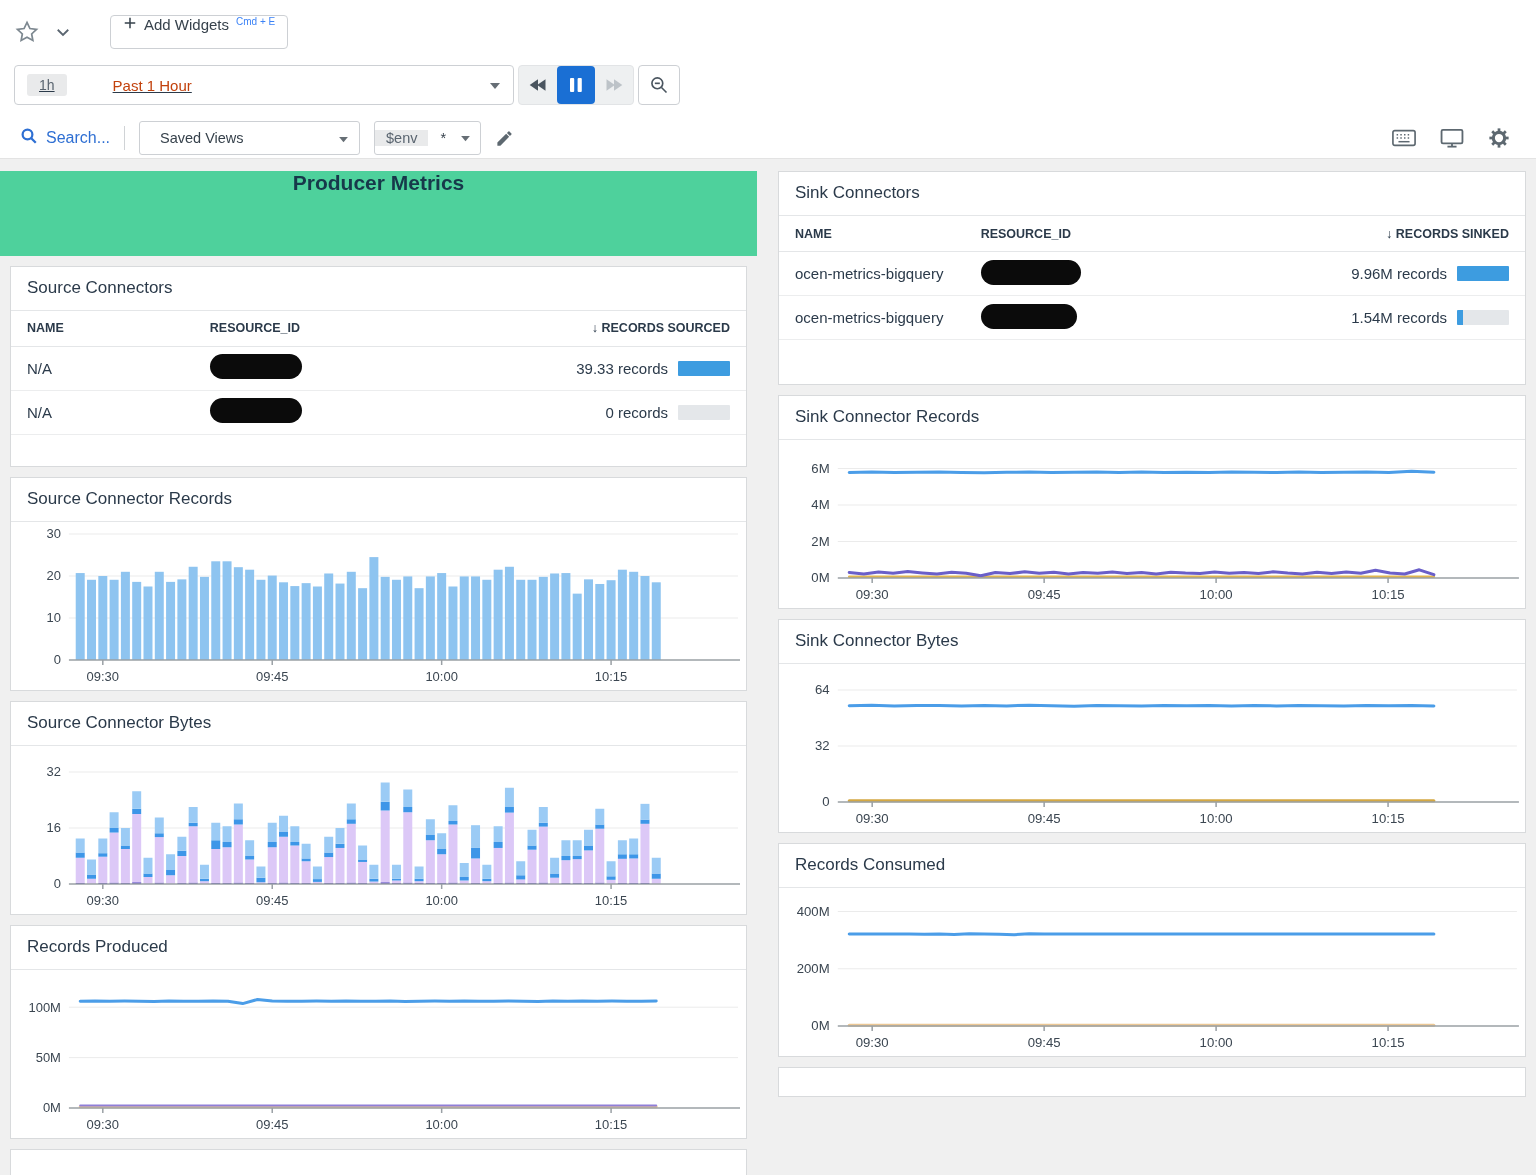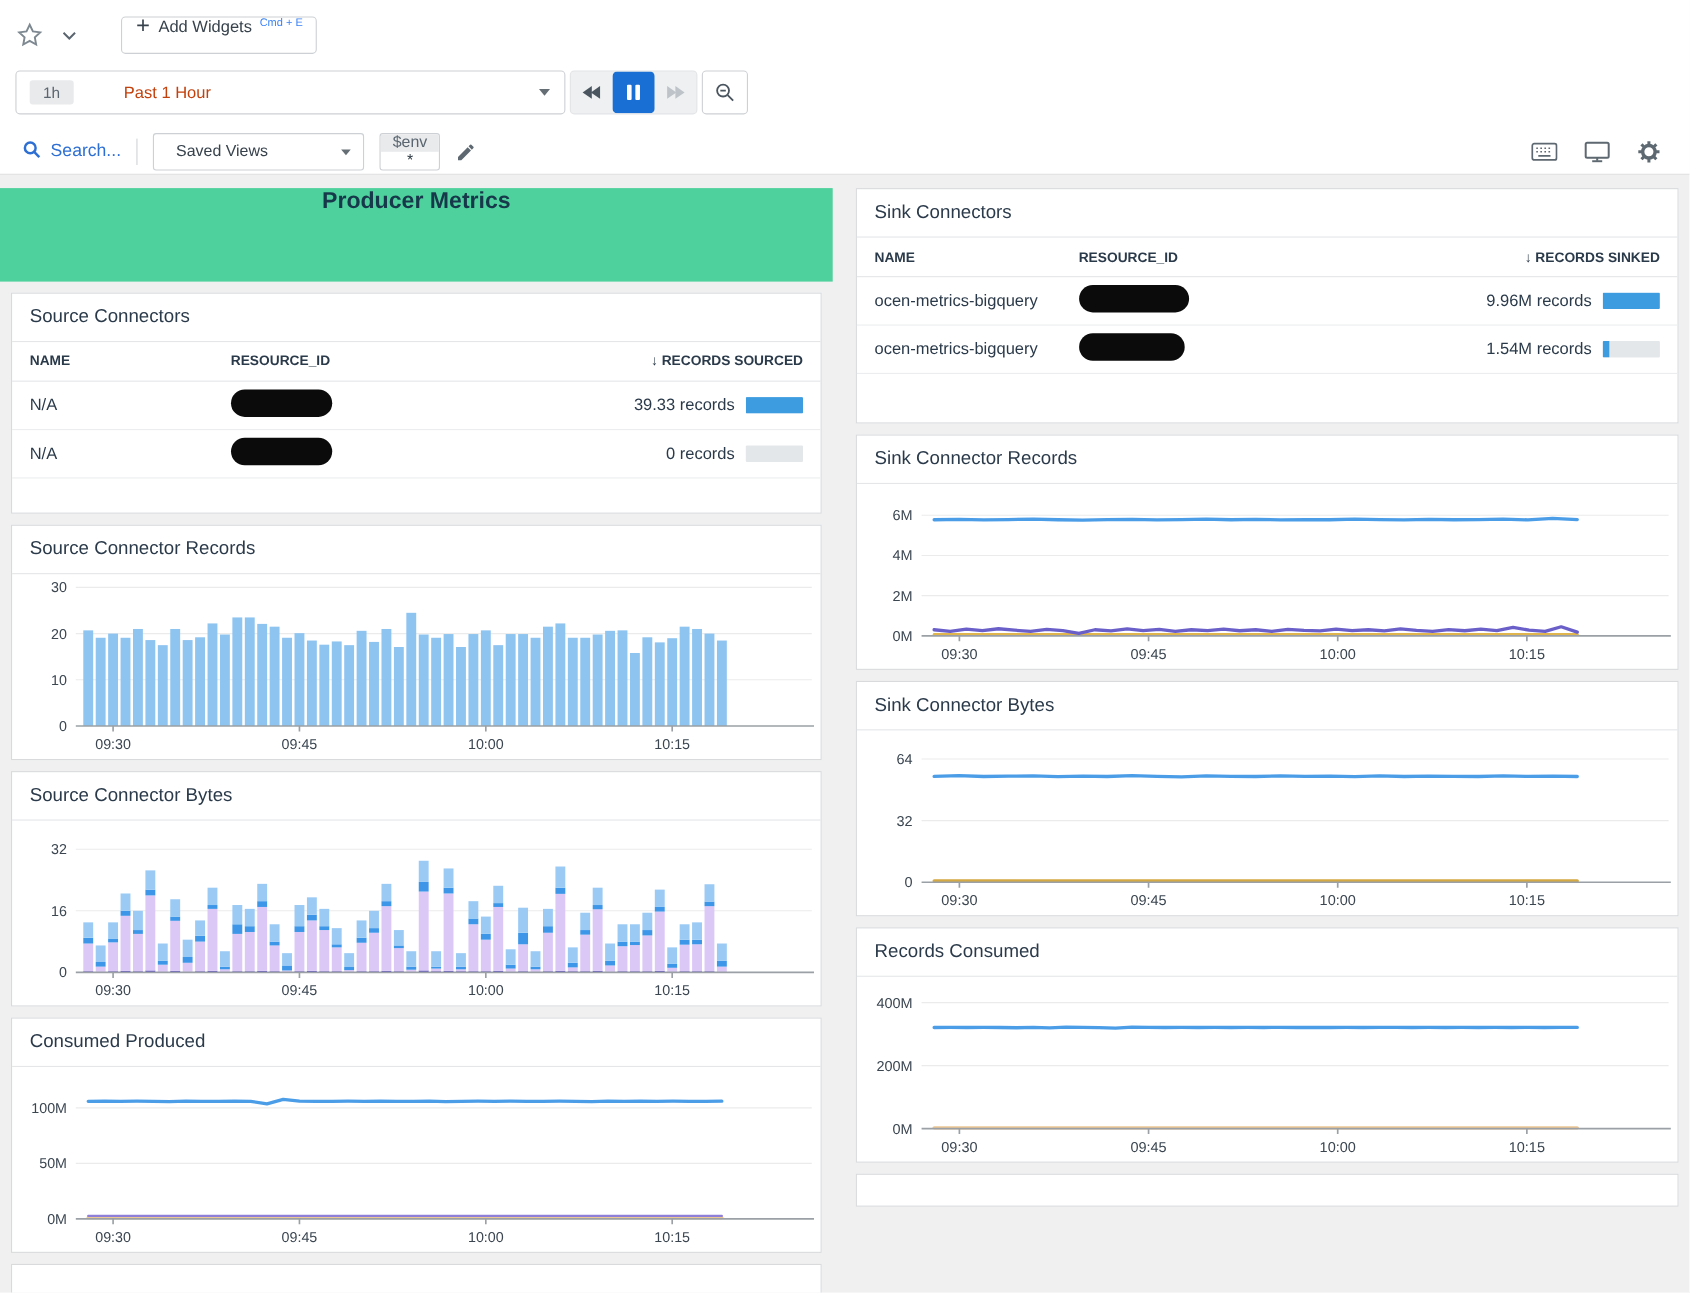--- a/index.html
+++ b/index.html
@@ -8,37 +8,37 @@
   
   .tophdr { background:#fff; padding:10px 14px 0 14px; }
   .title-row { display:flex; align-items:center; gap:12px; height:44px; }
   .star { color:#7d8890; }
   .dash-title { font-size:28px; font-weight:700; color:#243444; letter-spacing:.2px; }
   .title-chev { color:#5a6570; margin-left:2px; }
   .addw-btn { display:flex; align-items:flex-start; gap:7px; border:1px solid #cdd0d4; border-radius:4px;
     background:#fff; height:34px; padding:0 12px; margin-left:26px; cursor:pointer; }
   .addw-btn .lbl { font-size:15px; color:#37424c; }
   .addw-btn .kbd { font-size:10px; color:#3b82f6; }
-  .time-row { display:flex; gap:4px; margin-top:10px; height:42px; }
+  .time-row { display:flex; align-items:center; gap:4px; margin-top:10px; height:42px;text-decoration:underline; }
   .time-select { width:500px; height:40px; border:1px solid #cdd0d4; border-radius:4px; display:flex;
     align-items:center; padding:0 12px; gap:14px; background:#fff; cursor:pointer; }
   .chip { background:#e9eaeb; border-radius:3px; padding:3px 12px; font-size:14px; color:#5a6570; }
   .time-label { font-size:15px; color:#c2410c; flex:1;margin-left:32px; }
   .seg-group { display:flex; background:#eef0f1; border:1px solid #e2e4e6; border-radius:4px; height:40px; overflow:hidden; }
   .seg { width:38px; height:38px; display:flex; align-items:center; justify-content:center; cursor:pointer; }
   .seg.active { background:#1a6fd4; border-radius:4px; }
   .sq-btn { width:42px; height:40px; border:1px solid #cdd0d4; border-radius:4px; background:#fff;
     display:flex; align-items:center; justify-content:center; cursor:pointer; }
   .filter-row { display:flex; align-items:center; gap:14px; margin-top:12px; height:40px; }
   .search-box { display:flex; align-items:center; gap:8px; color:#2e6fd3; font-size:16px; cursor:pointer; padding-left:6px; }
   .vdiv { width:1px; height:24px; background:#d0d3d6; }
   .select-box { height:34px; border:1px solid #cdd0d4; border-radius:3px; display:flex; align-items:center;
     padding:0 10px; gap:10px; font-size:14.5px; color:#37424c; cursor:pointer; background:#fff; }
-  .select-box.saved { width:192px;padding-left:20px; }
-  .env-box { height:34px; border:1px solid #cdd0d4; border-radius:3px; display:flex; align-items:center; overflow:hidden; cursor:pointer;flex-direction:column; }
+  .select-box.saved { width:221px;padding-left:20px; }
+  .env-box { height:34px; border:1px solid #cdd0d4; border-radius:3px; display:flex; align-items:center; overflow:hidden; cursor:pointer; }
   .env-key { background:#e9eaeb; display:flex; align-items:center; padding:0 11px; font-size:14.5px; color:#5a6570; }
   .env-val { display:flex; align-items:center; padding:0 12px; font-size:14.5px; color:#37424c; }
   .env-caret { display:flex; align-items:center; padding:0 9px 0 2px; }
   .spacer { flex:1; }
   .hdr-icons { display:flex; align-items:center; gap:24px; padding-right:12px; }
   .icon-btn { cursor:pointer; display:flex; }
   
   .canvas { background:#f0f0f0; border-top:1px solid #e3e3e3; height:1019px; display:flex; overflow:hidden; }
   .col { display:flex; flex-direction:column; padding-top:12px; }
   .col.left  { width:757px; }
@@ -531,21 +531,21 @@
             <text x="261.58620689655174" y="159" text-anchor="middle">09:45</text>
             <line x1="431.2413793103448" y1="138" x2="431.2413793103448" y2="143" stroke="#9aa0a5" stroke-width="1.5"></line>
             <text x="431.2413793103448" y="159" text-anchor="middle">10:00</text>
             <line x1="600.8965517241379" y1="138" x2="600.8965517241379" y2="143" stroke="#9aa0a5" stroke-width="1.5"></line>
             <text x="600.8965517241379" y="159" text-anchor="middle">10:15</text>
           </svg>
         </div>
     </div>
 
     <div class="panel">
-      <div class="p-title">Consumed Produced</div>
+      <div class="p-title">Records Produced</div>
       <div class="chart-body">
           <svg class="chart" viewBox="0 0 736 169" preserveAspectRatio="none">
             <text x="50" y="142.5" text-anchor="end">0M</text>
             <line x1="58" y1="87.6" x2="728" y2="87.6" stroke="#ebebeb" stroke-width="1"></line>
             <text x="50" y="92.1" text-anchor="end">50M</text>
             <line x1="58" y1="37.19999999999999" x2="728" y2="37.19999999999999" stroke="#ebebeb" stroke-width="1"></line>
             <text x="50" y="41.69999999999999" text-anchor="end">100M</text>
             <polyline points="69.3,136.8 91.5,136.8 113.7,136.8 135.9,136.8 158.1,136.8 180.2,136.8 202.4,136.8 224.6,136.8 246.8,136.8 269.0,136.8 291.2,136.8 313.4,136.8 335.5,136.8 357.7,136.8 379.9,136.8 402.1,136.8 424.3,136.8 446.5,136.8 468.7,136.8 490.8,136.8 513.0,136.8 535.2,136.8 557.4,136.8 579.6,136.8 601.8,136.8 624.0,136.8 646.1,136.8" fill="none" stroke="#ecc794" stroke-width="3" stroke-linejoin="round" stroke-linecap="round"></polyline>
             <polyline points="69.3,135.4 91.5,135.4 113.7,135.4 135.9,135.4 158.1,135.4 180.2,135.4 202.4,135.4 224.6,135.4 246.8,135.4 269.0,135.4 291.2,135.4 313.4,135.4 335.5,135.4 357.7,135.4 379.9,135.4 402.1,135.4 424.3,135.4 446.5,135.4 468.7,135.4 490.8,135.4 513.0,135.4 535.2,135.4 557.4,135.4 579.6,135.4 601.8,135.4 624.0,135.4 646.1,135.4" fill="none" stroke="#8f7fd8" stroke-width="2" stroke-linejoin="round" stroke-linecap="round"></polyline>
             <polyline points="69.3,31.2 84.1,31.0 98.9,31.3 113.7,31.1 128.5,31.2 143.3,31.4 158.1,31.1 172.8,31.2 187.6,31.3 202.4,31.0 217.2,31.2 232.0,33.6 246.8,29.5 261.6,31.1 276.4,31.2 291.2,31.3 306.0,31.1 320.7,31.2 335.5,31.0 350.3,31.3 365.1,31.2 379.9,31.1 394.7,31.4 409.5,31.2 424.3,31.1 439.1,31.3 453.9,31.0 468.7,31.2 483.4,31.3 498.2,31.1 513.0,31.2 527.8,31.4 542.6,31.1 557.4,31.2 572.2,31.0 587.0,31.3 601.8,31.1 616.6,31.2 631.3,31.3 646.1,31.1" fill="none" stroke="#4b9de8" stroke-width="3" stroke-linejoin="round" stroke-linecap="round"></polyline>

